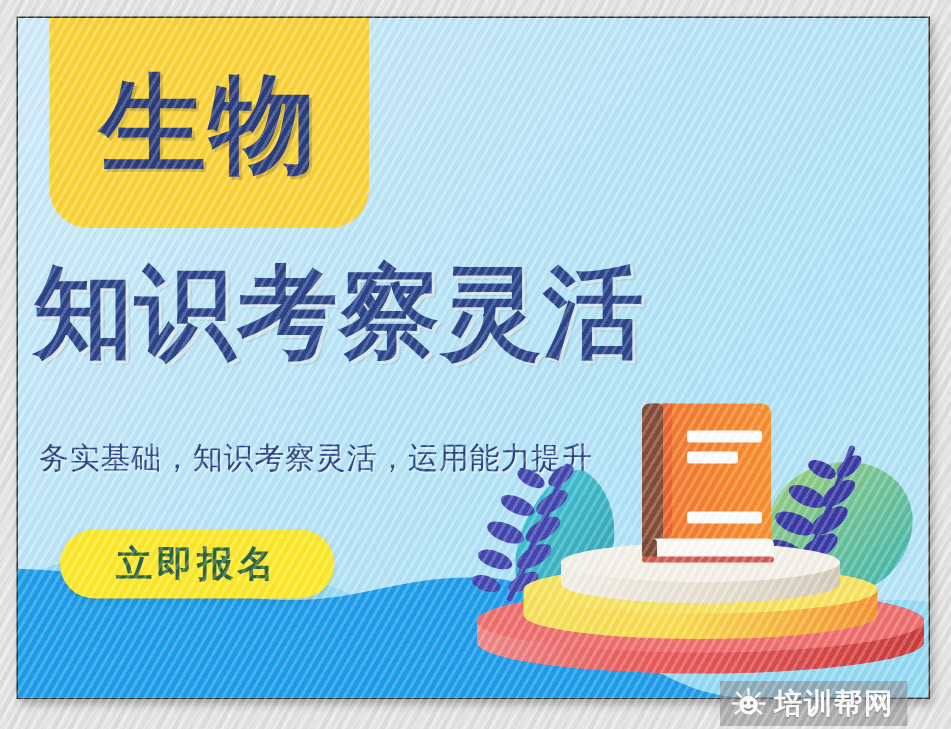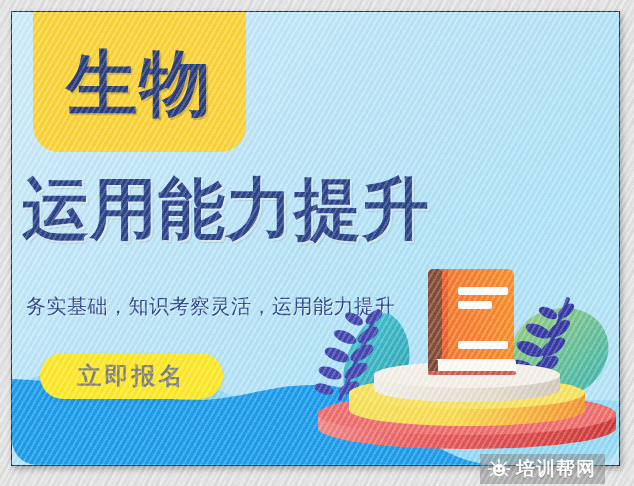--- a/index.html
+++ b/index.html
@@ -24,21 +24,21 @@
 
   
   #poster{
     position:absolute;left:11px;top:11px;width:609px;height:455px;
     overflow:hidden;
     border:1px solid #1b1b1b;
     box-sizing:border-box;
     background:linear-gradient(135deg,#ccecfb 0%,#b6e4f9 38%,#a9e1f8 70%,#b3e4f9 100%);
     box-shadow:2px 3px 6px rgba(0,0,0,.35);
   }
-  .inner{position:absolute;inset:0;overflow:hidden;border-radius:25px;}
+  .inner{position:absolute;inset:0;overflow:hidden;}
 
   
   .wave{position:absolute;left:0;bottom:0;width:100%;}
 
   
   #badge{
     position:absolute;left:21px;top:-4px;width:213px;height:144px;
     background:#fdd024;
     border-radius:0 0 26px 26px;
     display:flex;align-items:center;justify-content:center;
@@ -63,21 +63,21 @@
     position:absolute;left:14px;top:284px;
     font-size:20px;line-height:1;font-weight:400;color:#14307e;
     letter-spacing:.5px;white-space:nowrap;
     text-shadow:1px 1px 0 rgba(255,255,255,.5);
   }
 
   
   #cta{
     position:absolute;left:28px;top:341px;width:183px;height:46px;
     background:#ffe812;border:none;border-radius:24px;
-    color:#737373;font-family:inherit;font-size:24px;font-weight:700;
+    color:#14532d;font-family:inherit;font-size:24px;font-weight:700;
     letter-spacing:3px;cursor:pointer;
     box-shadow:0 2px 4px rgba(0,0,0,.10);
   }
 
   
   #art{position:absolute;left:270px;top:255px;width:350px;height:185px;}
   #art svg{position:absolute;left:0;top:0;}
 
   
   #watermark{
@@ -104,21 +104,21 @@
         <path d="M0,40 C70,12 140,16 215,48 C300,86 370,96 460,74 C520,60 565,52 609,56 L609,120 L0,120 Z" fill="#8bd8f6"></path>
       </svg>
       <svg class="wave" width="609" height="120" viewBox="0 0 609 120">
         <path d="M0,34 C60,36 110,48 160,54 C225,60 250,38 310,40 C368,42 392,82 430,104 C452,116 470,120 486,120 L0,120 Z" fill="#0593ea"></path>
       </svg>
 
       <div id="badge">
         <span id="badge-text">生物</span>
       </div>
 
-      <div id="headline">运用能力提升</div>
+      <div id="headline">知识考察灵活</div>
 
       <div id="subtitle">务实基础，知识考察灵活，运用能力提升</div>
 
       <button id="cta">立即报名</button>
 
       <div id="art">
         <svg width="350" height="185" viewBox="0 0 350 185">
           <defs>
             <linearGradient id="gGreen" x1="0" y1="0" x2="1" y2="1">
               <stop offset="0%" stop-color="#9acb62"></stop>

